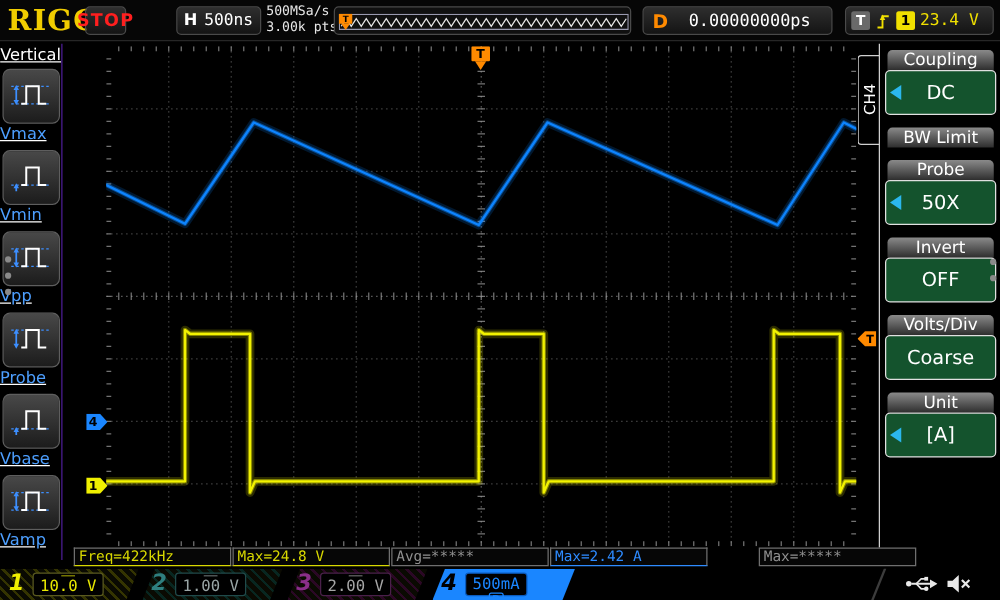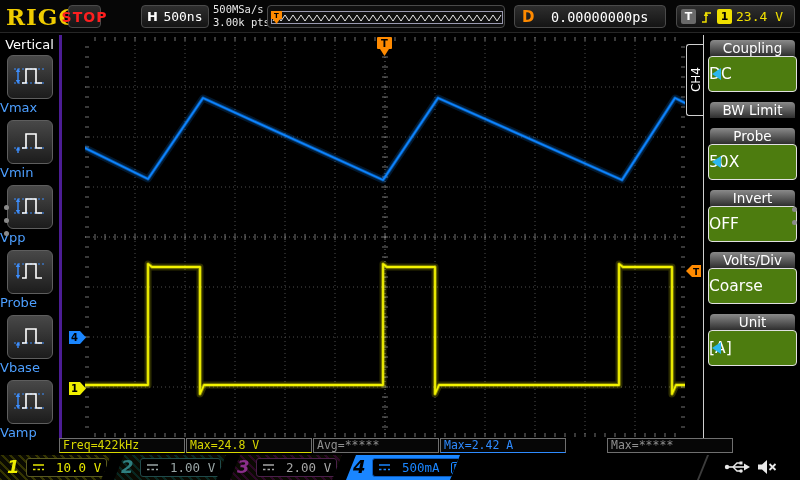--- a/index.html
+++ b/index.html
@@ -28,58 +28,58 @@
   .dbox .dl{color:#ff8a00;font-weight:bold;font-size:15px;margin-left:7px;}
   .dbox .dv{flex:1;text-align:center;font-size:13.5px;color:#fff;}
   .tbox{left:676px;width:119px;gap:4px;}
   .tsq{width:15px;height:15px;margin-left:4px;background:#6a6a6a;border-radius:2px;
     color:#fff;font-weight:bold;font-size:11px;display:flex;align-items:center;justify-content:center;}
   .tsrc{width:15px;height:15px;background:#f0e000;border-radius:2px;color:#000;font-weight:bold;
     font-size:11px;display:flex;align-items:center;justify-content:center;}
   .tlev{color:#f0e000;font-size:13px;}
 
   
-  .leftmenu{position:absolute;left:0;top:35px;width:62px;height:413px;border-right:3px solid #4c1d95;}
+  .leftmenu{position:absolute;left:0;top:35px;width:50px;height:413px;border-right:1px solid #4c1d95;text-decoration:underline;}
   .lm-title{text-align:center;font-size:13px;color:#fff;padding-top:2px;height:20px;}
   .lm-item{height:65px;text-align:left;}
   .lm-btn{display:block;margin:0 auto;width:46px;height:44px;padding:0;
     background:linear-gradient(#484848,#1c1c1c);border:1px solid #5e5e5e;border-radius:6px;cursor:pointer;}
   .lm-label{font-size:13px;color:#4d9fff;line-height:18px;}
   .pagedots{position:absolute;display:flex;flex-direction:column;gap:8px;}
   .pagedots i{width:5px;height:5px;border-radius:50%;background:#8a8a8a;}
 
   
   .grat{position:absolute;left:85px;top:37px;width:600px;height:400px;}
   .marker{position:absolute;}
 
   
   .rightmenu{position:absolute;left:703px;top:35px;width:97px;height:413px;border-left:1px solid #d0d0d0;}
   .ch4tab{position:absolute;left:686px;top:44px;width:18px;height:72px;border:1px solid #d0d0d0;
     border-right:none;border-radius:3px 0 0 3px;display:flex;align-items:center;justify-content:center;}
   .ch4tab span{writing-mode:vertical-rl;transform:rotate(180deg);font-size:12px;color:#fff;}
   .rm-item{margin:0 3px 10px 4px;}
   .rm-head{height:16px;background:linear-gradient(#8a8a8a,#2e2e2e);border-radius:4px 4px 0 0;
     margin:0 2px;display:flex;align-items:center;justify-content:center;font-size:13.5px;color:#fff;}
-  .rm-val{position:relative;height:36px;background:#4d7c0f;border:1px solid #e0e0e0;border-radius:4px;
-    display:flex;align-items:center;justify-content:flex-start;font-size:15.5px;color:#fff;cursor:pointer;}
+  .rm-val{position:relative;height:36px;background:#14532d;border:1px solid #e0e0e0;border-radius:4px;
+    display:flex;align-items:center;justify-content:center;font-size:15.5px;color:#fff;cursor:pointer;}
   .rm-arrow{position:absolute;left:3px;top:50%;transform:translateY(-50%);width:0;height:0;
     border-top:6px solid transparent;border-bottom:6px solid transparent;border-right:9px solid #2bb7ee;}
 
   
   .measbar{position:absolute;left:59px;top:438px;display:flex;gap:1px;align-items:center;}
   .mslot{width:126px;height:15px;background:#060606;border:1px solid #6f6f6f;
     font-family:"DejaVu Sans Mono",monospace;font-size:11.5px;line-height:12px;padding-left:3px;}
 
   
   .chbar{position:absolute;left:0;top:455px;width:800px;height:25px;background:#000;}
   .chblock{position:absolute;top:0;height:25px;}
   .chnum{position:absolute;left:7px;top:1px;font-size:18px;font-weight:bold;font-style:italic;}
   .chval{position:absolute;left:26px;top:3px;height:19px;background:#000;border-radius:3px;
-    display:flex;align-items:center;gap:11px;padding:0 5px;font-family:"DejaVu Sans Mono",monospace;
-    font-size:12.5px;}
+    display:flex;align-items:center;gap:0;padding:0 5px;font-family:"DejaVu Sans Mono",monospace;
+    font-size:12.5px;flex-direction:column;}
   .bbadge{width:12px;height:12px;border:1px solid #1a86ff;border-radius:2px;color:#1a86ff;
     font-size:8.5px;font-weight:bold;display:flex;align-items:center;justify-content:center;
     font-style:normal;font-family:"DejaVu Sans",sans-serif;}
   .slash{position:absolute;top:0;width:2px;height:25px;background:#3c3c3c;transform:skewX(-22deg);}
   .bricons{position:absolute;top:459px;left:724px;display:flex;gap:7px;align-items:center;}
 </style>
 </head>
 <body>
 
 <div class="screen">

